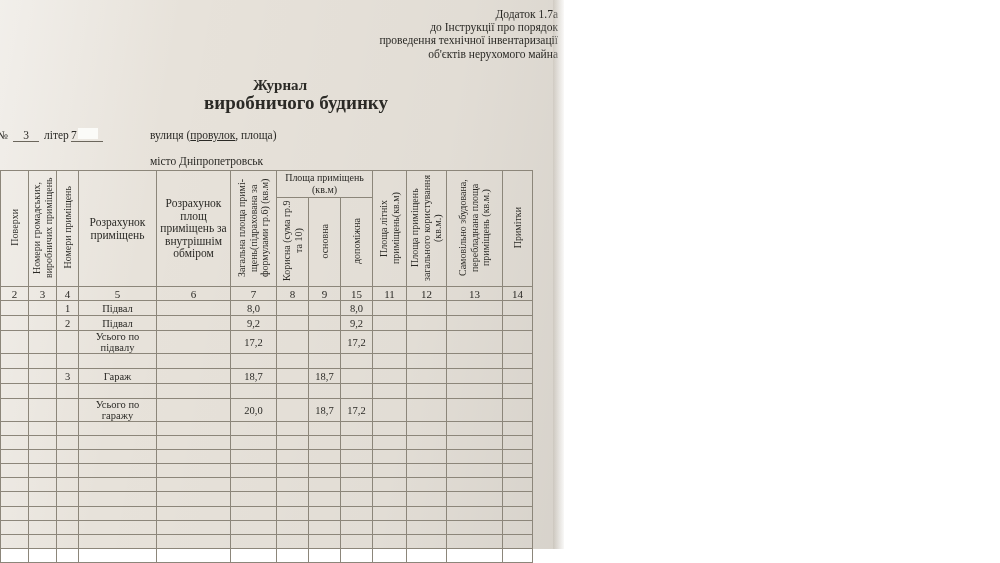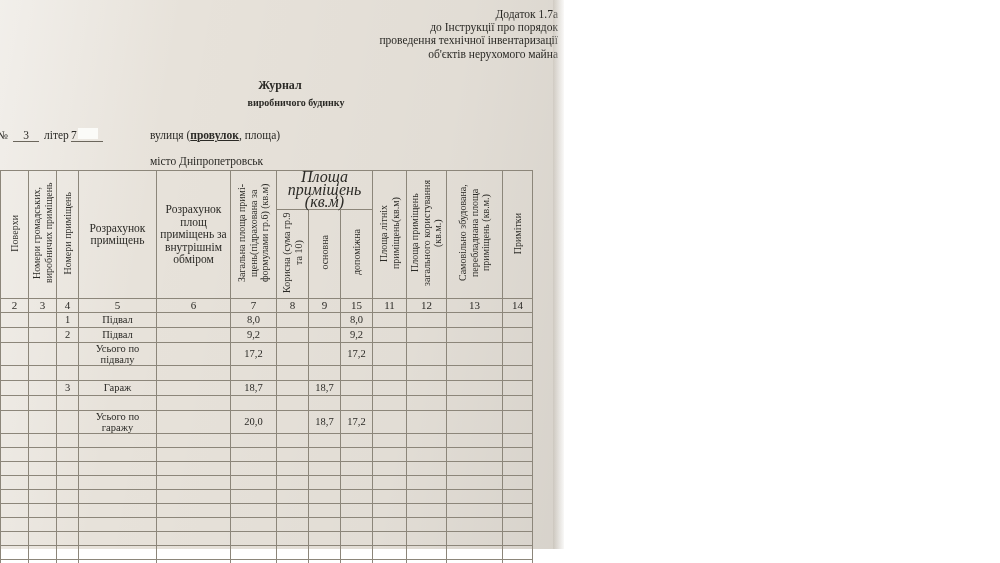--- a/index.html
+++ b/index.html
@@ -25,33 +25,33 @@
   }
 
   
   .appendix{
     position:absolute;right:6px;top:8px;width:330px;
     text-align:right;font-size:11.5px;line-height:13.2px;
   }
 
   
   .title-wrap{position:absolute;left:0;top:76px;width:560px;text-align:center;}
-  .t1{font-size:12px;font-weight:bold;line-height:18px;}
+  .t1{font-size:15px;font-weight:bold;line-height:18px;}
   .t2{font-size:15px;font-weight:bold;line-height:18px;}
-  .t3{font-size:10px;font-weight:bold;line-height:18px;margin-left:32px;}
+  .t3{font-size:19px;font-weight:bold;line-height:18px;margin-left:32px;}
 
   
   .addr{position:absolute;left:0;top:127px;width:564px;height:20px;font-size:11.5px;}
   .num-no{position:absolute;left:-3px;top:2px;}
   .num-val{position:absolute;left:13px;top:2px;width:26px;text-align:center;border-bottom:1px solid #6b665c;}
   .liter-lab{position:absolute;left:44px;top:2px;}
   .liter-val{position:absolute;left:71px;top:2px;width:32px;text-align:left;border-bottom:1px solid #6b665c;}
   .liter-hl{position:absolute;left:78px;top:1px;width:20px;height:11px;background:#fbfbf8;}
   .street-lab{position:absolute;left:150px;top:2px;}
-  .street-u{text-decoration:underline;font-weight:bold;}
+  .street-u{text-decoration:underline;font-weight:normal;}
   .street-val{position:absolute;left:290px;top:2px;width:208px;border-bottom:1px solid #6b665c;padding-left:3px;}
   .city{position:absolute;left:150px;top:155px;font-size:11.5px;}
 
   
   #tbl{
     position:absolute;left:0;top:170px;width:532px;
     border-collapse:collapse;table-layout:fixed;
     font-size:10.5px;
   }
   #tbl td,#tbl th{
@@ -61,21 +61,21 @@
   }
   
   .vert{height:112px;}
   .vert .rot{
     writing-mode:vertical-rl;transform:rotate(180deg);
     white-space:nowrap;display:inline-block;line-height:11.5px;
     font-size:10px;
   }
   .vert2 .rot{white-space:normal;max-height:110px;}
   .hcell{font-size:11.5px;line-height:12.5px;padding:2px 1px;}
-  .grp{font-size:16px;height:26px;line-height:12.5px;font-style:italic;}
+  .grp{font-size:10px;height:26px;line-height:12.5px;}
   .numrow td{height:13px;font-size:11px;}
   .drow td{height:14px;}
   .drow td.lbl{text-align:left;padding-left:8px;}
   .drow td.c{text-align:center;}
   .total td{font-weight:bold;}
   .total td.lbl{text-align:right;padding-right:6px;font-weight:bold;}
   .erow td{height:13.1px;}
 </style>
 </head>
 <body>

